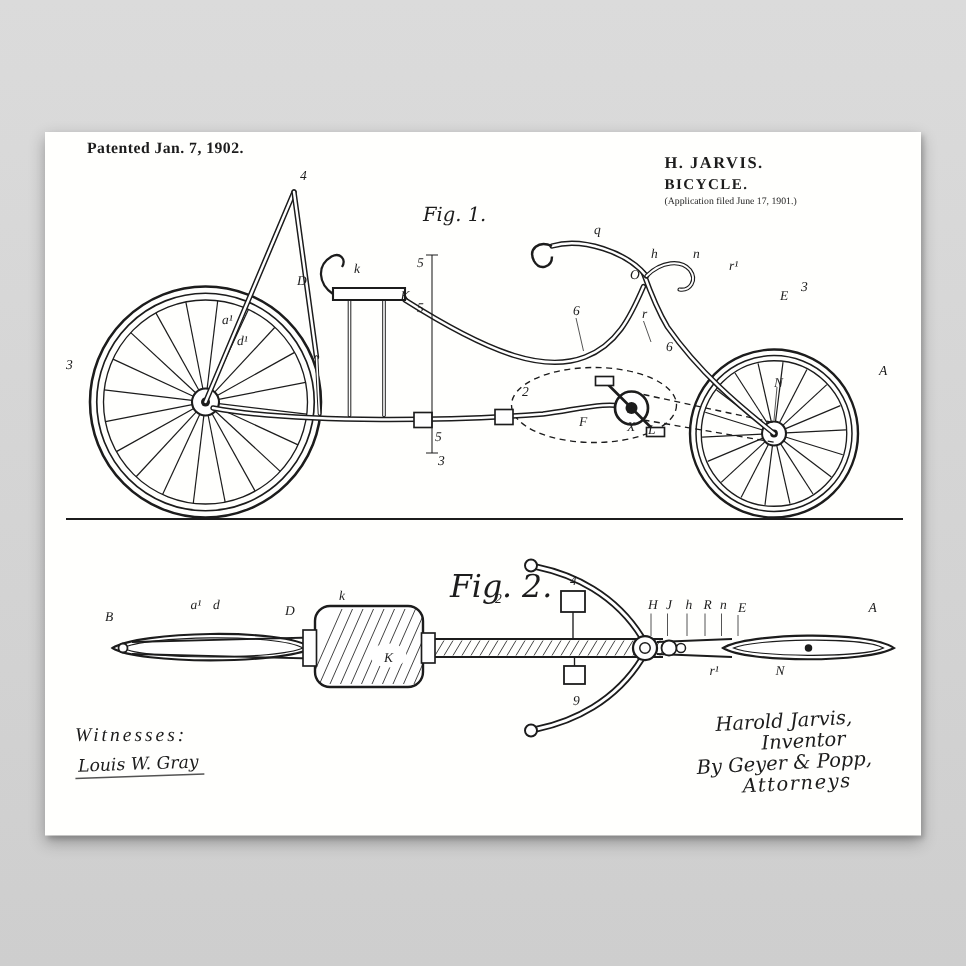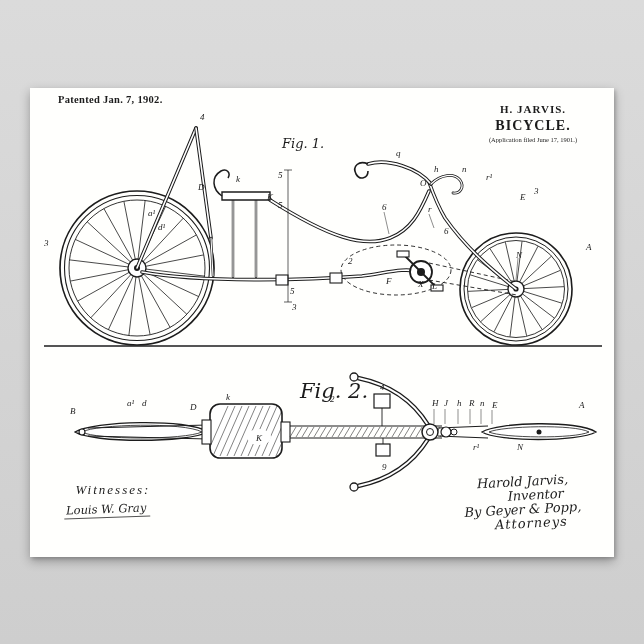--- a/index.html
+++ b/index.html
@@ -10,34 +10,34 @@
     background:linear-gradient(#dbdbdb,#cecece);
     font-family:"Liberation Serif", serif; color:var(--ink);
   }
   .poster {
     position:absolute; left:30px; top:88px; width:584px; height:469px;
     background:var(--paper);
     box-shadow:0 4px 10px rgba(0,0,0,.30), 2px 2px 3px rgba(0,0,0,.15);
   }
   .poster > div { position:absolute; }
   .patent-date { left:28px; top:6px; font-weight:bold; font-size:10.5px; letter-spacing:.3px;text-align:right; }
-  .header-right { left:413px; top:15px; width:180px; text-align:center; }
+  .header-right { left:413px; top:15px; width:180px; text-align:left; }
   .inventor-name { font-weight:bold; font-size:11px; letter-spacing:1px; }
-  .doc-title { font-weight:bold; font-size:14px; letter-spacing:1px; margin-top:3px; }
+  .doc-title { font-weight:bold; font-size:10px; letter-spacing:1px; margin-top:3px; }
   .app-note { font-size:6.5px; margin-top:2px; }
   .fig-label { font-style:italic; font-family:"DejaVu Serif", serif; }
   .fig1-label { left:252px; top:48px; font-size:13px; }
   .fig2-label { left:270px; top:291px; font-size:21px; }
   svg.art { position:absolute; left:0; top:0; }
   .ln { stroke:var(--ink); fill:none; }
   .fw { stroke:var(--ink); fill:#ffffff; }
   .tube { stroke:var(--ink); fill:none; stroke-linecap:round; stroke-linejoin:round; }
   .dash { stroke:var(--ink); fill:none; stroke-dasharray:4 3; }
   .ref { font:italic 9px "Liberation Serif", serif; fill:var(--ink); }
-  .witnesses { left:34px; top:394px;text-align:right; }
+  .witnesses { left:20px; top:394px; }
   .w-head { font-style:italic; font-size:13px; letter-spacing:2px; }
   .w-sig { font-style:italic; font-family:"DejaVu Serif", serif; font-size:11.5px;
            display:inline-block; margin-top:4px; padding:0 4px 1px 2px;
            border-bottom:1px solid rgba(25,25,25,.75); transform:rotate(-2deg); }
   .w-sig.w2 { margin-left:4px; transform:rotate(-1deg); }
   .witnesses .row { display:block; }
   .inv-block { left:430px; top:386px; width:160px; font-style:italic;
                font-family:"DejaVu Serif", serif; font-size:13px; line-height:1.08;
                transform:rotate(-3deg); }
   .inv-line.l1 { margin-left:18px; }

